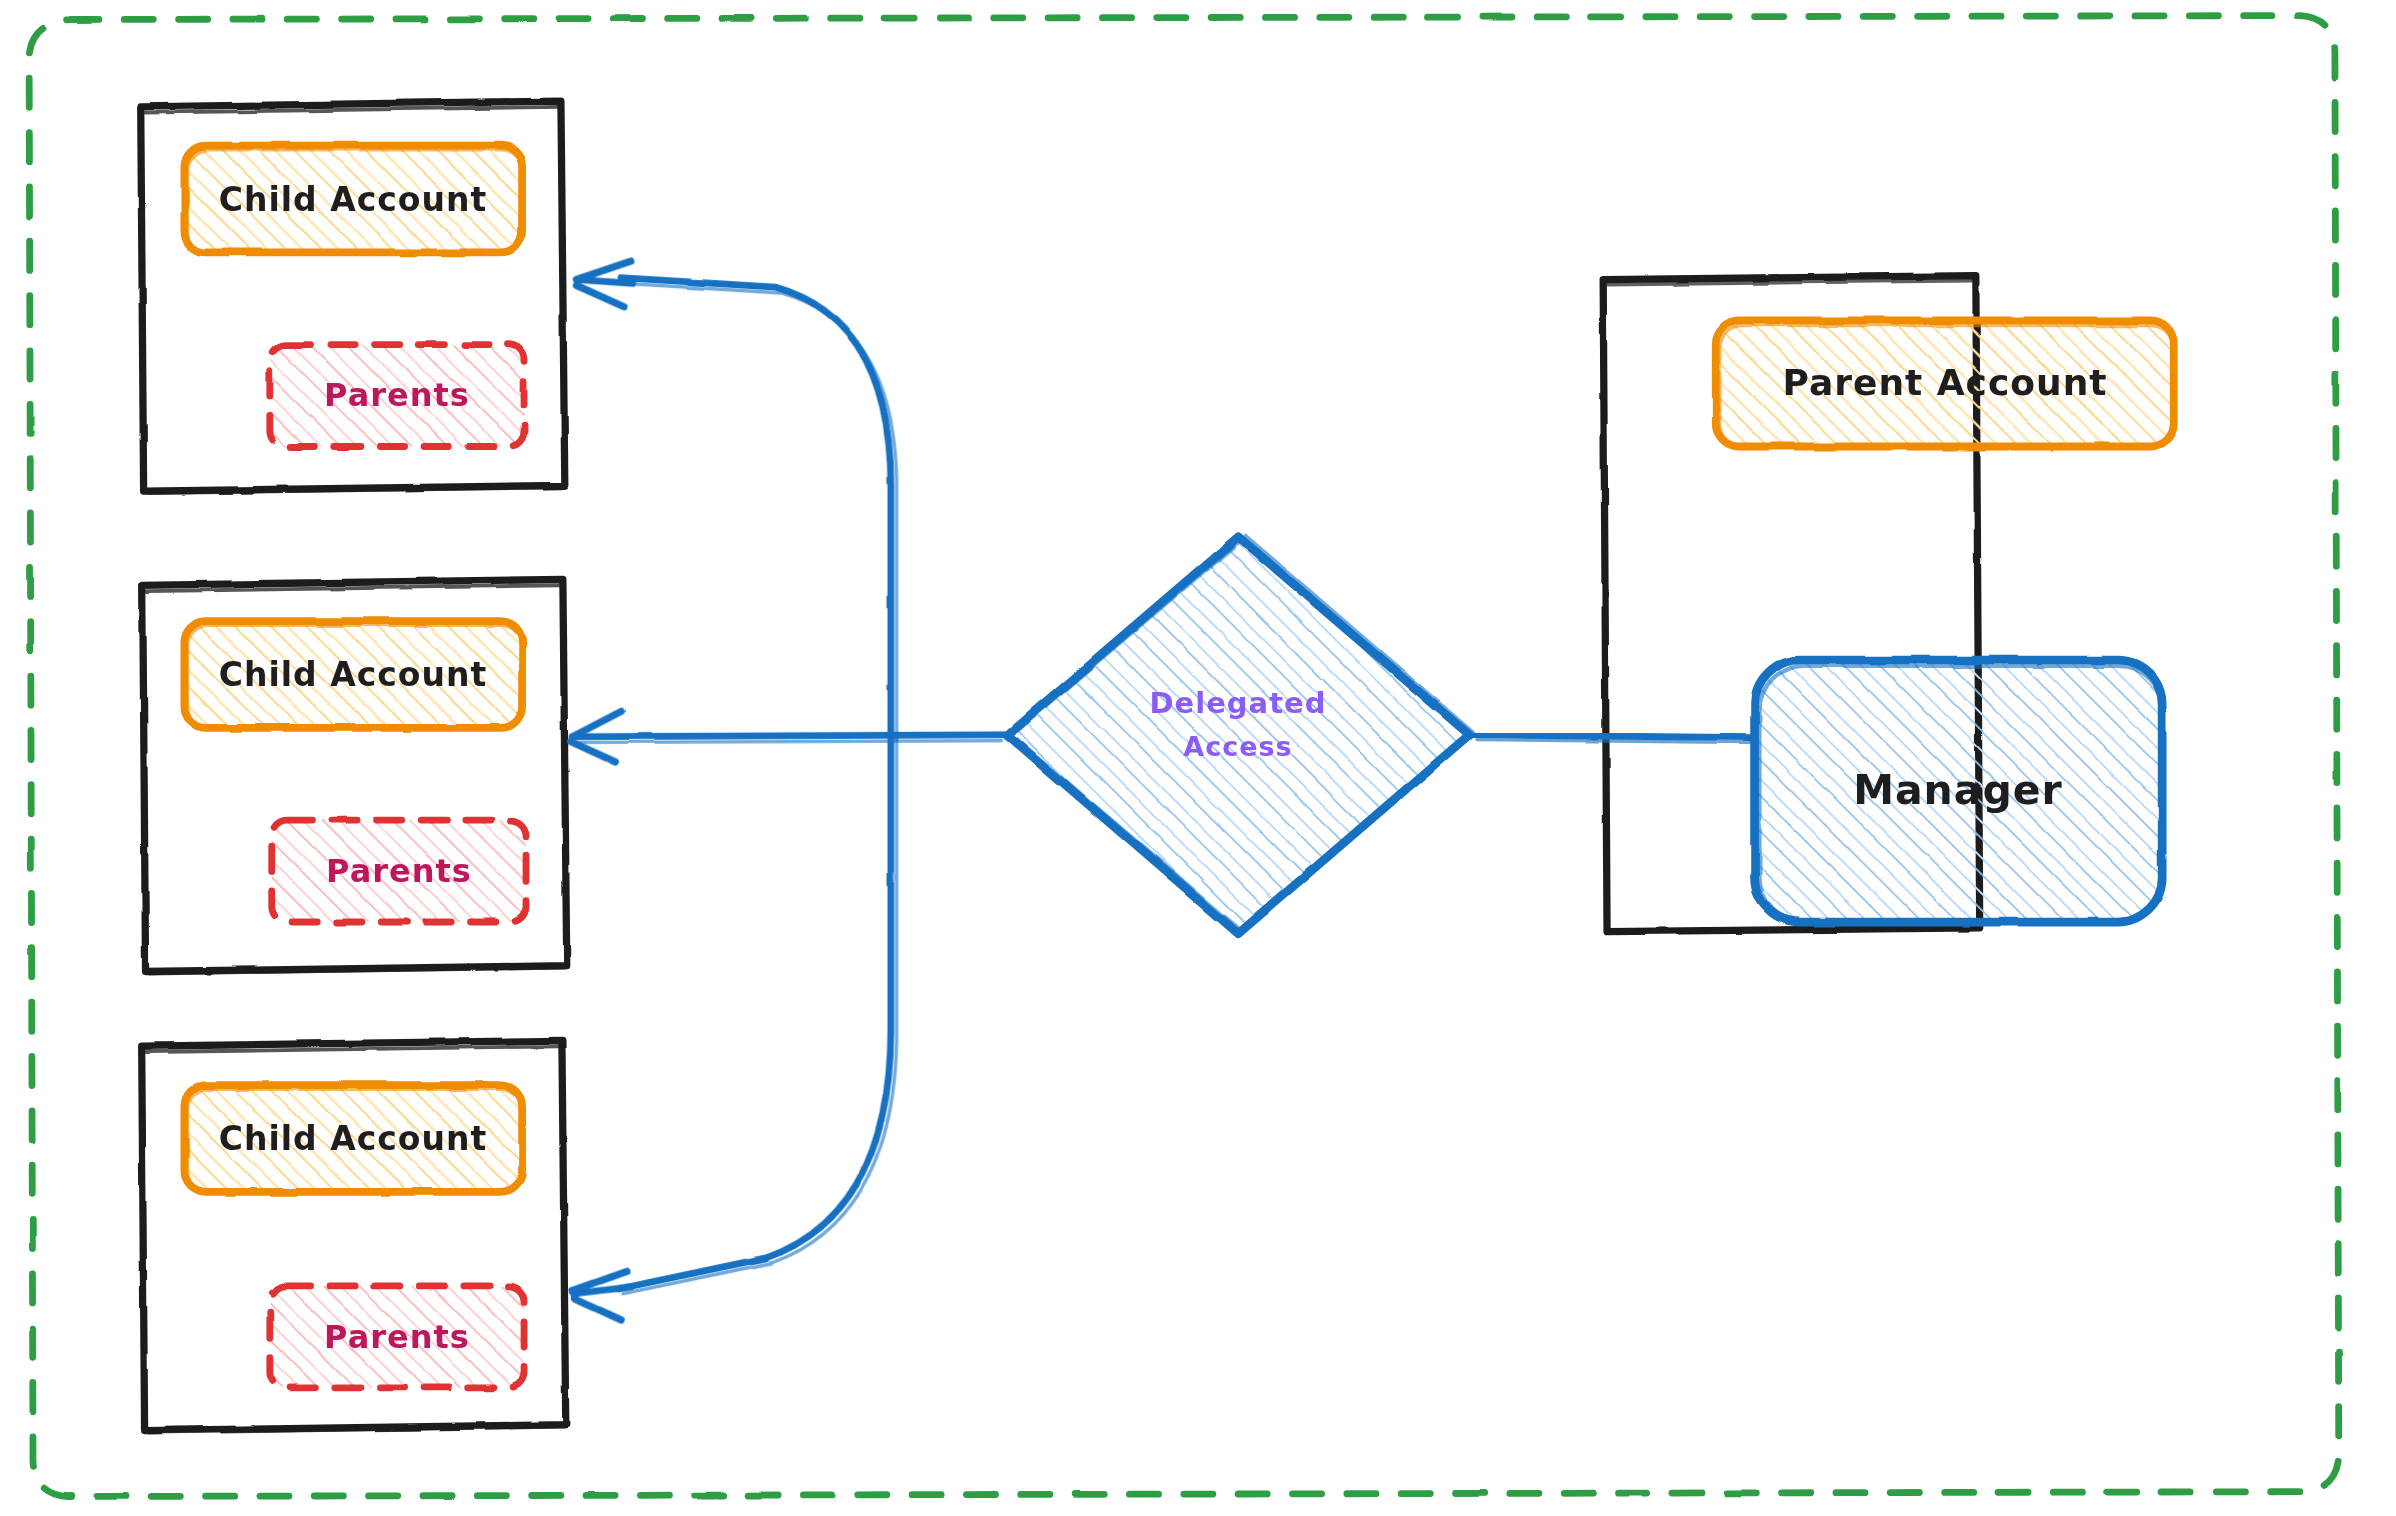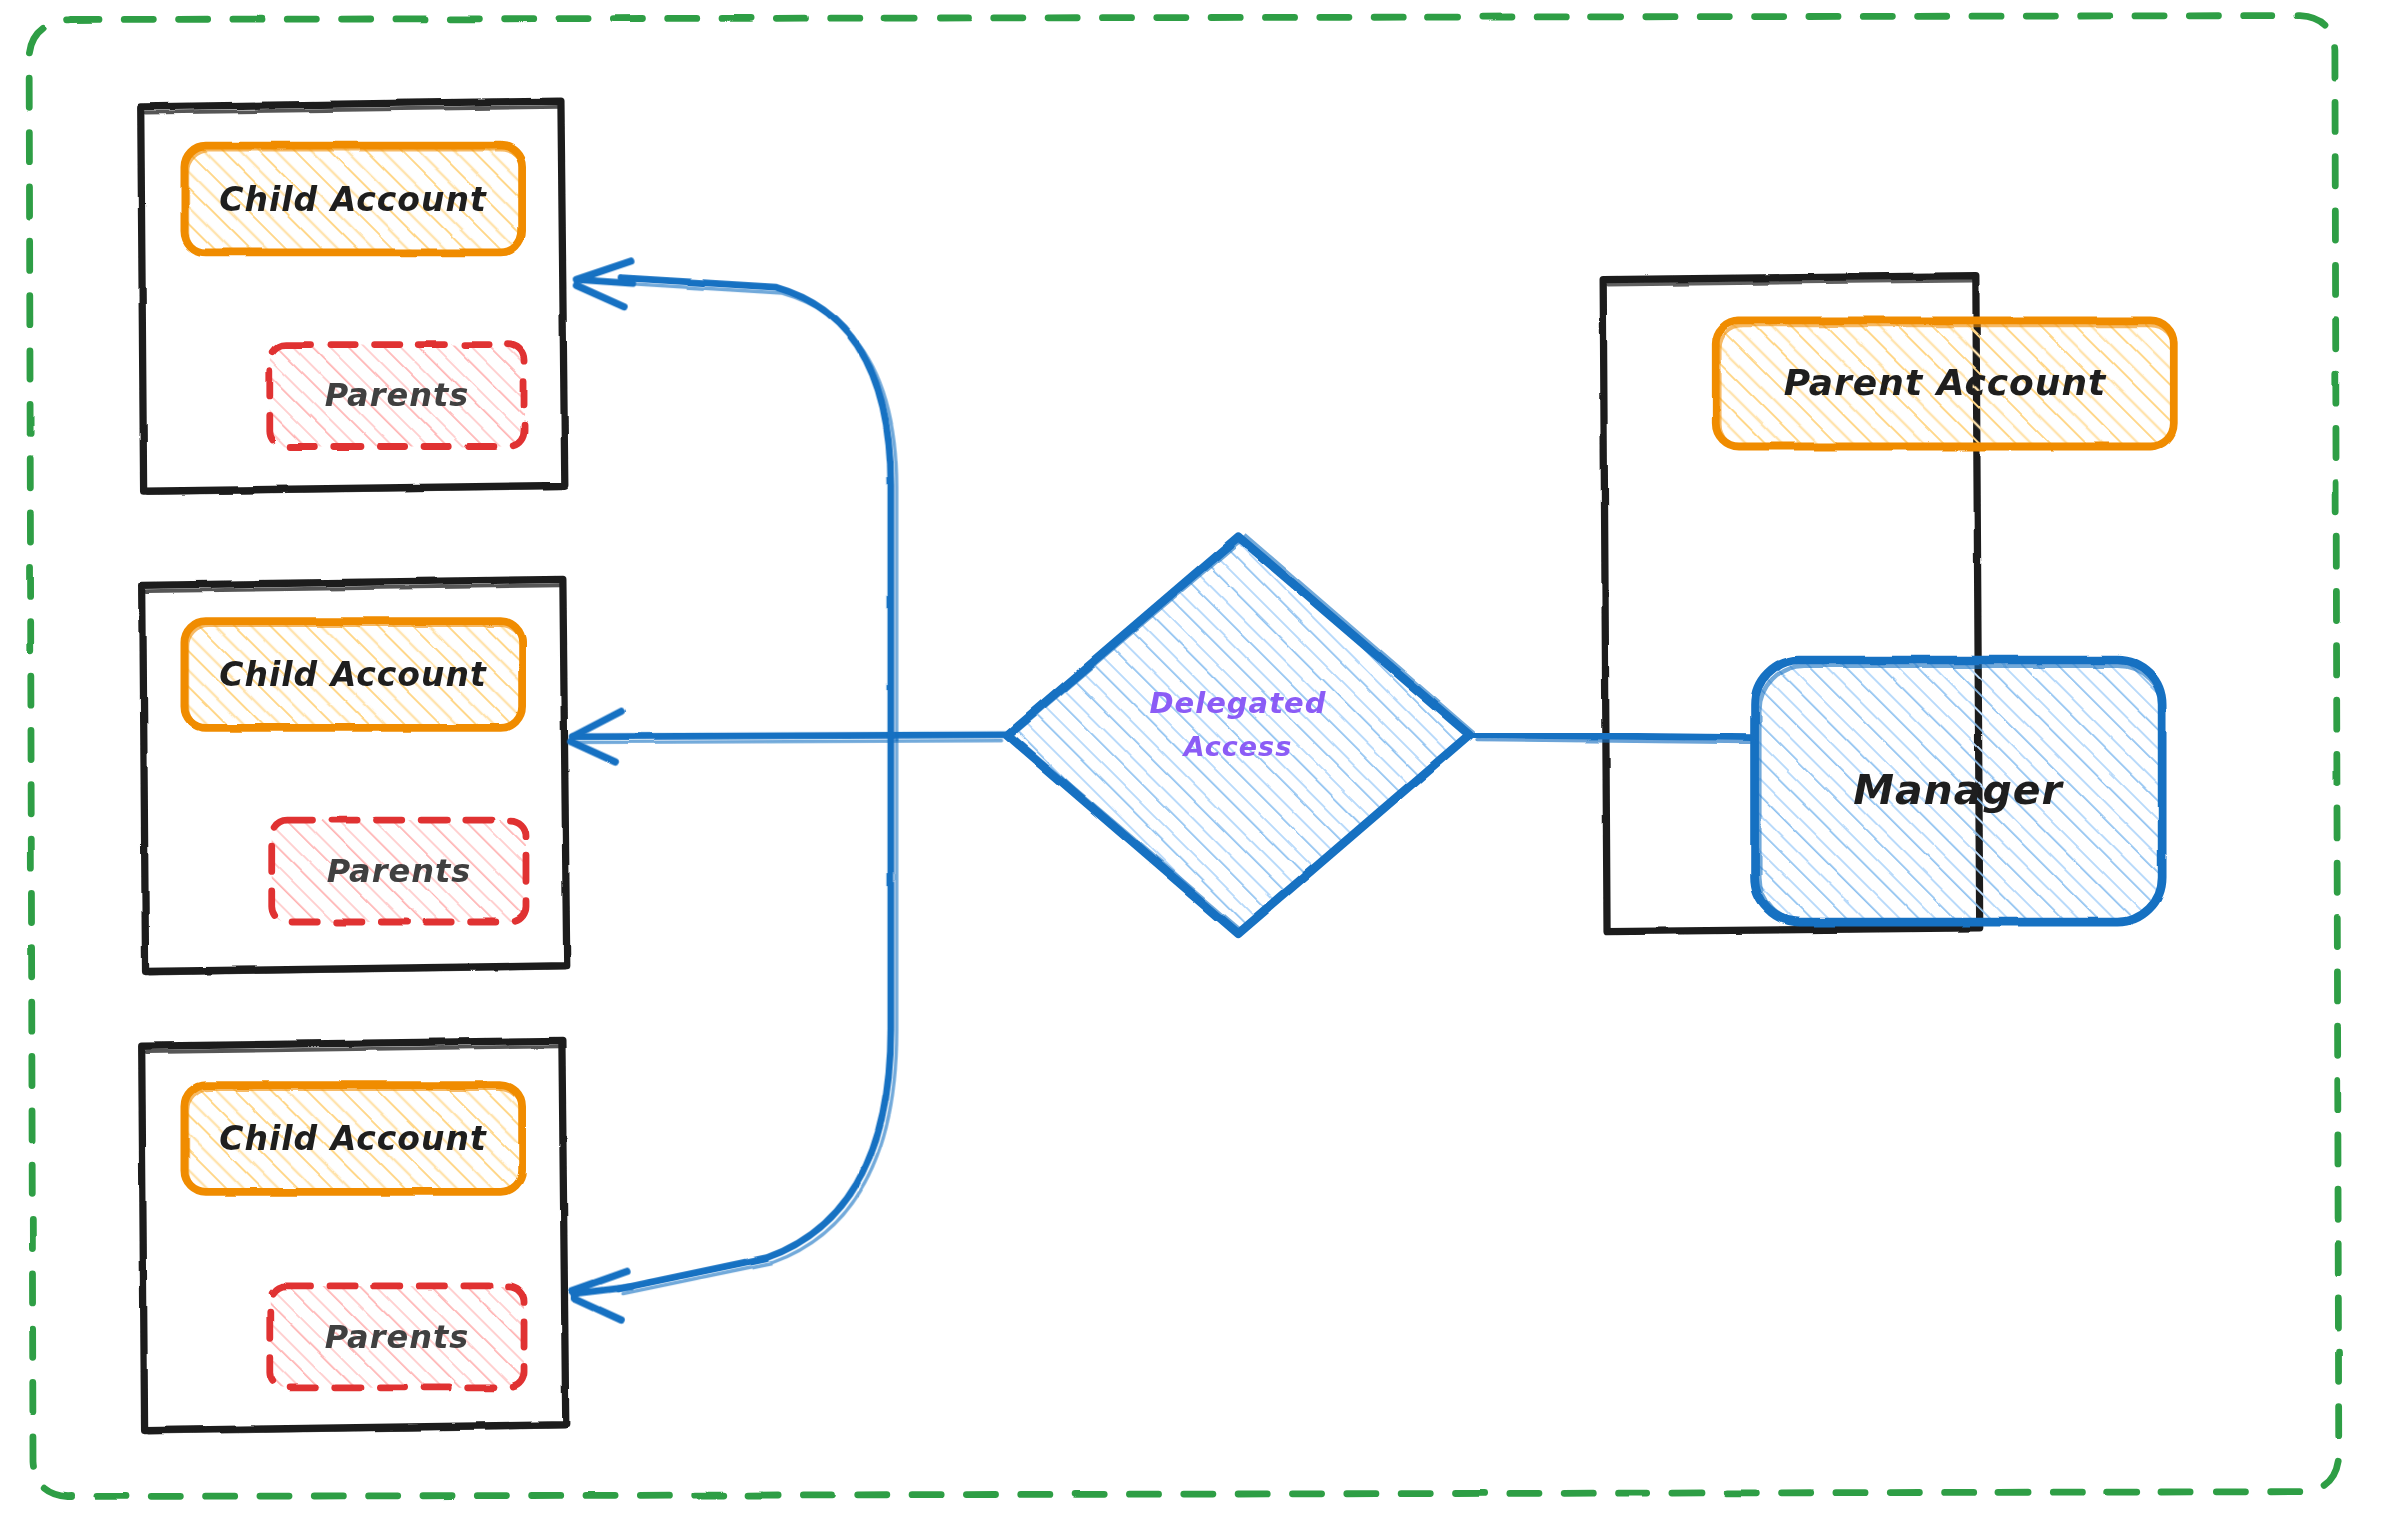--- a/index.html
+++ b/index.html
@@ -2,23 +2,23 @@
 <html><head>
 <meta charset="utf-8">
 <style>
   html,body{margin:0;padding:0;background:#ffffff;}
   body{width:2397px;height:1517px;overflow:hidden;
        font-family:"DejaVu Sans", sans-serif;}
   #stage{position:relative;width:2397px;height:1517px;}
   svg.layer{position:absolute;left:0;top:0;width:2397px;height:1517px;}
   .lbl{position:absolute;display:flex;align-items:center;justify-content:center;
        text-align:center;line-height:1.15;letter-spacing:1px;
-       font-family:"DejaVu Sans", sans-serif;font-style:italic;}
+       font-family:"DejaVu Sans", sans-serif;}
   .lbl-dark{color:#1e1e1e;font-weight:700;}
-  .lbl-red{color:#404040;font-weight:700;}
+  .lbl-red{color:#be185d;font-weight:700;}
   .lbl-blue{color:#8b5cf6;font-weight:700;}
 </style>
 </head>
 <body>
 
 <div id="stage">
 
   <svg class="layer" viewBox="0 0 2470 1563">
     <defs>
 

